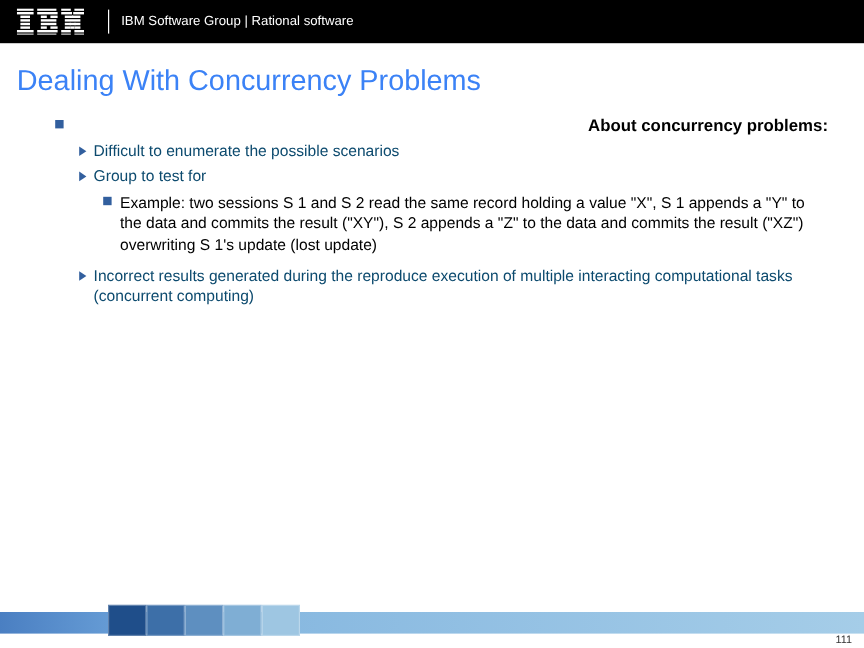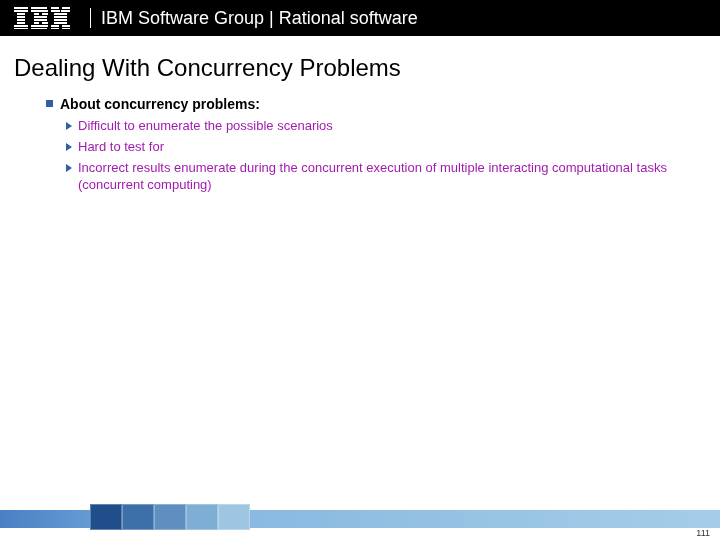--- a/index.html
+++ b/index.html
@@ -20,58 +20,59 @@
     box-sizing: border-box;
   }
   .ibm-logo {
     display: flex;
     flex-direction: column;
     justify-content: center;
     margin-right: 10px;
   }
   .header-text {
     color: #fff;
-    font-size: 18px;
+    font-size: 11px;
   }
   .separator {
     width: 1px;
     height: 20px;
     background: #fff;
     margin: 0 10px;
   }
   .title {
-    color: #000000;
+    color: #3b82f6;
     font-size: 24px;
     font-weight: normal;
     margin: 18px 0 14px 14px;
   }
   .content {
     margin-left: 46px;
     margin-right: 30px;
   }
   .b1 {
     font-size: 14px;
     font-weight: bold;
     color: #000;
     margin: 6px 0;
     position: relative;
     padding-left: 14px;
+    text-align: right;
   }
   .b1::before {
     content: "";
     position: absolute;
     left: 0;
     top: 4px;
     width: 7px;
     height: 7px;
     background: #325f9e;
   }
   .b2 {
     font-size: 13px;
-    color: #a21caf;
+    color: #0c4a6e;
     margin: 4px 0 4px 20px;
     position: relative;
     padding-left: 12px;
     line-height: 1.3;
   }
   .b2::before {
     content: "";
     position: absolute;
     left: 0;
     top: 4px;
@@ -186,23 +187,24 @@
   <div class="separator"></div>
   <div class="header-text">IBM Software Group | Rational software</div>
 </div>
 
 <div class="title">Dealing With Concurrency Problems</div>
 
 <div class="content">
 
   <div class="b1">About concurrency problems:</div>
   <div class="b2">Difficult to enumerate the possible scenarios</div>
-  <div class="b2">Hard to test for</div>
-
-  <div class="b2">Incorrect results enumerate during the concurrent execution of multiple interacting computational tasks (concurrent computing)</div>
+  <div class="b2">Group to test for</div>
+
+  <div class="b3">Example: two sessions S 1 and S 2 read the same record holding a value "X", S 1 appends a "Y" to the data and commits the result ("XY"), S 2 appends a "Z" to the data and commits the result ("XZ") overwriting S 1's update (lost update)</div>
+  <div class="b2">Incorrect results generated during the reproduce execution of multiple interacting computational tasks (concurrent computing)</div>
 
 </div>
 
 <div class="footer">
   <div class="footer-bar"></div>
   <div class="art">
     <div class="art-box a1"></div>
     <div class="art-box a2"></div>
     <div class="art-box a3"></div>
     <div class="art-box a4"></div>

